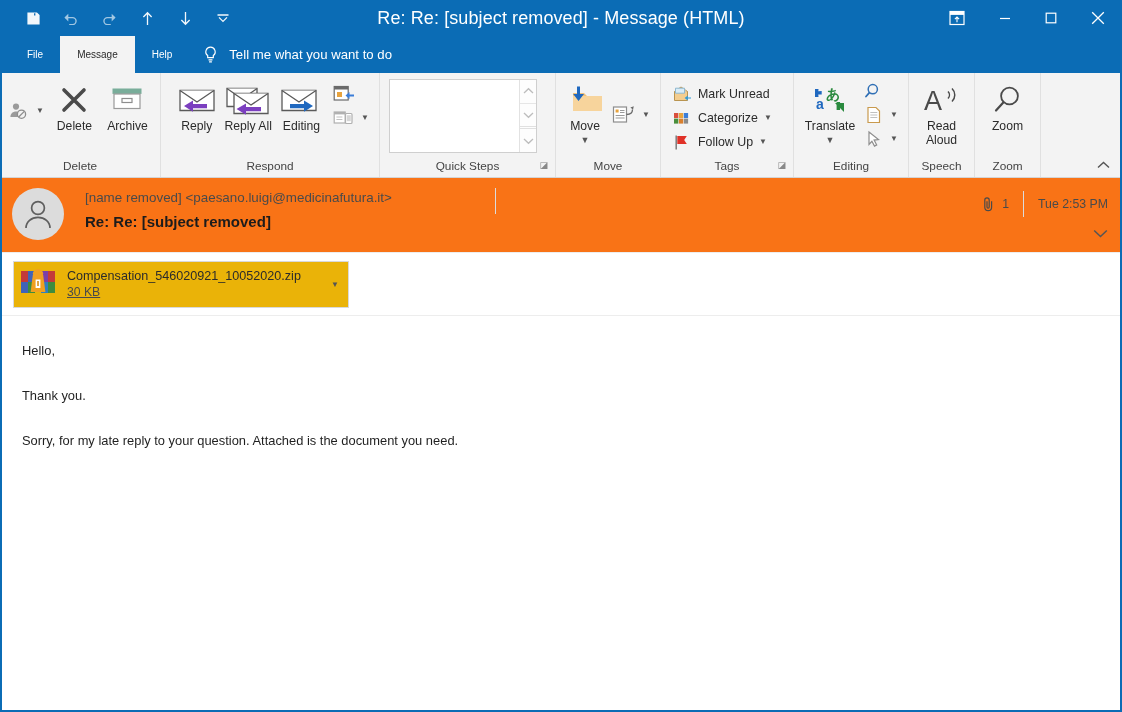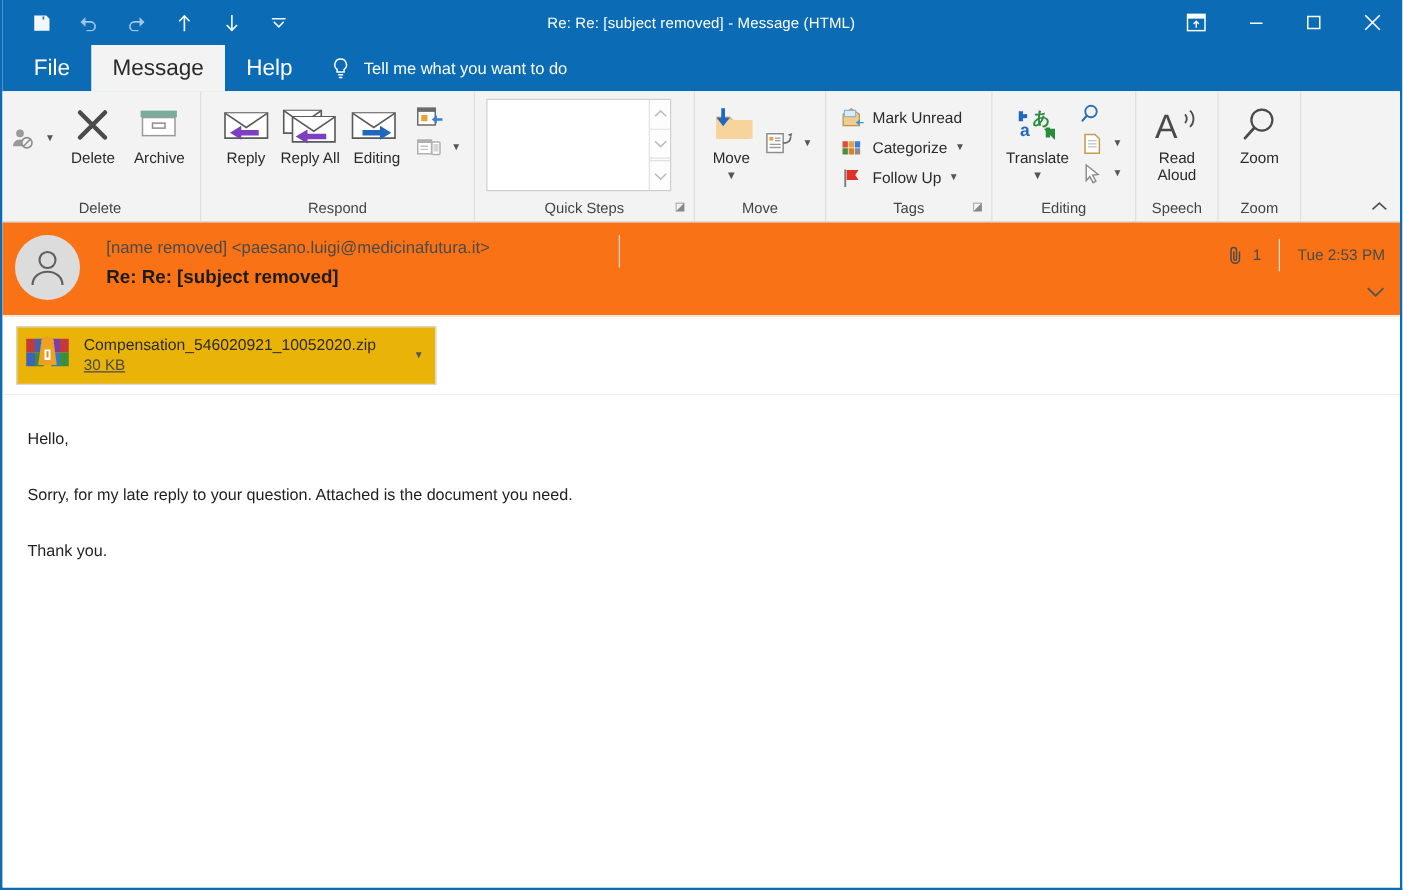--- a/index.html
+++ b/index.html
@@ -43,21 +43,21 @@
     font-size: 14px;
     line-height: 1;
     opacity: 0.95;
   }
   .qat-btn.dim { opacity: 0.62; }
   .qat-btn svg { display: block; }
   .title-text {
     position: absolute;
     left: 0; right: 0;
     text-align: center;
-    font-size: 12px;
+    font-size: 18px;
     color: #ffffff;
     pointer-events: none;
     letter-spacing: 0.1px;
   }
   .wincontrols {
     position: absolute;
     right: 0; top: 0;
     height: 36px;
     display: flex; align-items: center;
   }
@@ -77,21 +77,21 @@
     align-items: flex-end;
     padding-left: 10px;
     margin: 0 -2px;
     position: relative;
   }
   .tab {
     height: 37px;
     padding: 0 17px;
     display: flex; align-items: center;
     color: #ffffff;
-    font-size: 18px;
+    font-size: 10px;
     white-space: nowrap;
   }
   .tab.active {
     background: #f3f3f3;
     color: #2a2a2a;
   }
   .tellme {
     display: flex; align-items: center;
     gap: 11px;
     margin-left: 14px;
@@ -705,17 +705,17 @@
       <div class="attach-meta">
         <div class="attach-name">Compensation_546020921_10052020.zip</div>
         <div class="attach-size">30 KB</div>
       </div>
       <div class="attach-caret">▼</div>
     </div>
   </div>
 
   <div class="msg-body">
     <p>Hello,</p>
+    <p>Thank you.</p>
     <p>Sorry, for my late reply to your question. Attached is the document you need.</p>
-    <p>Thank you.</p>
   </div>
 
 </div>
 
 </body></html>

